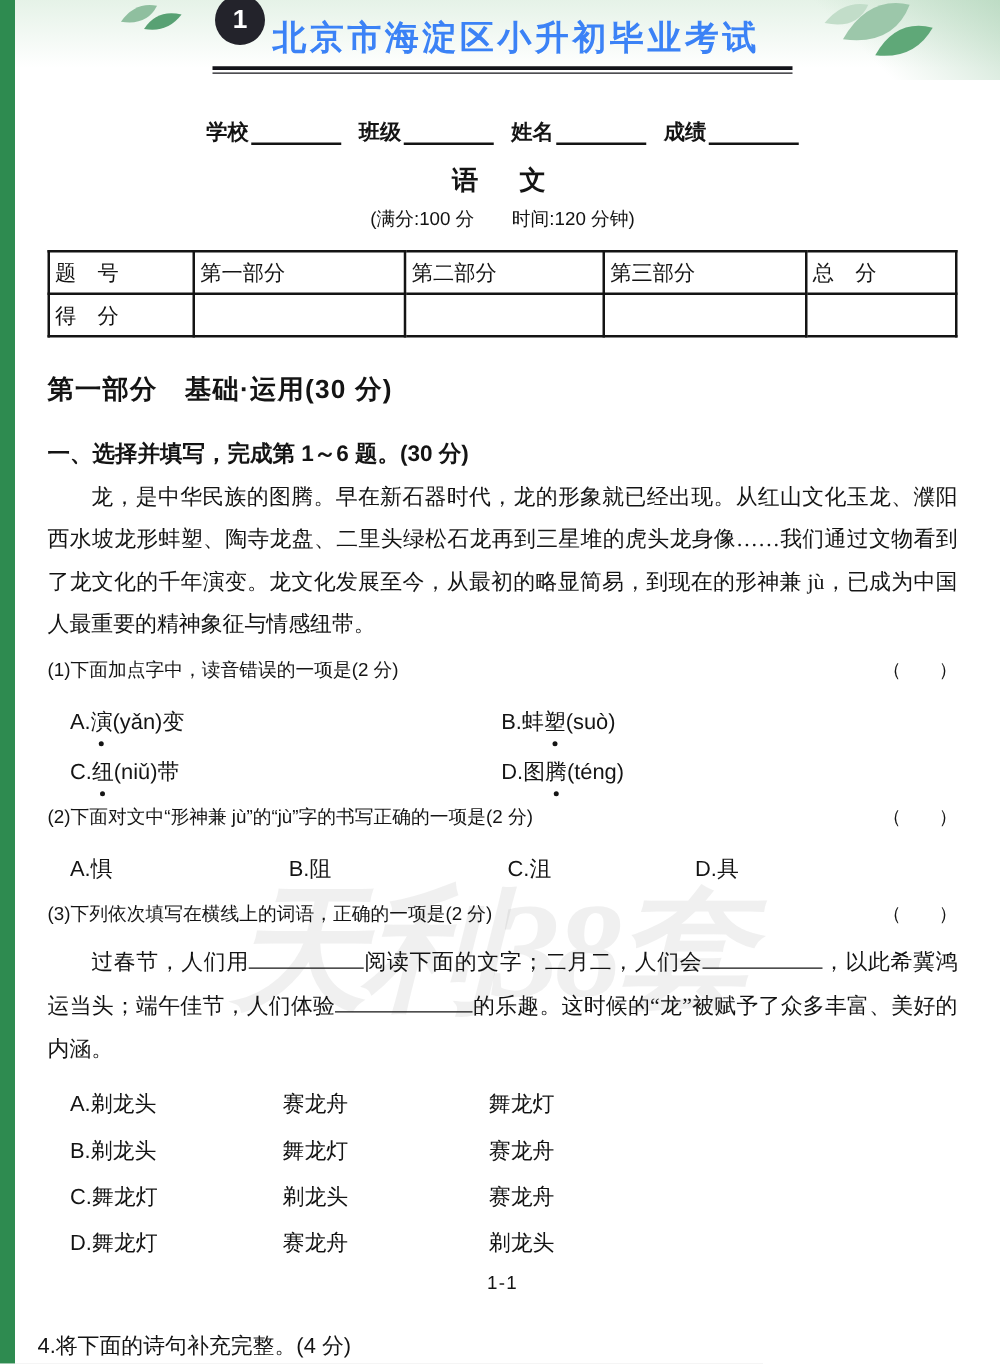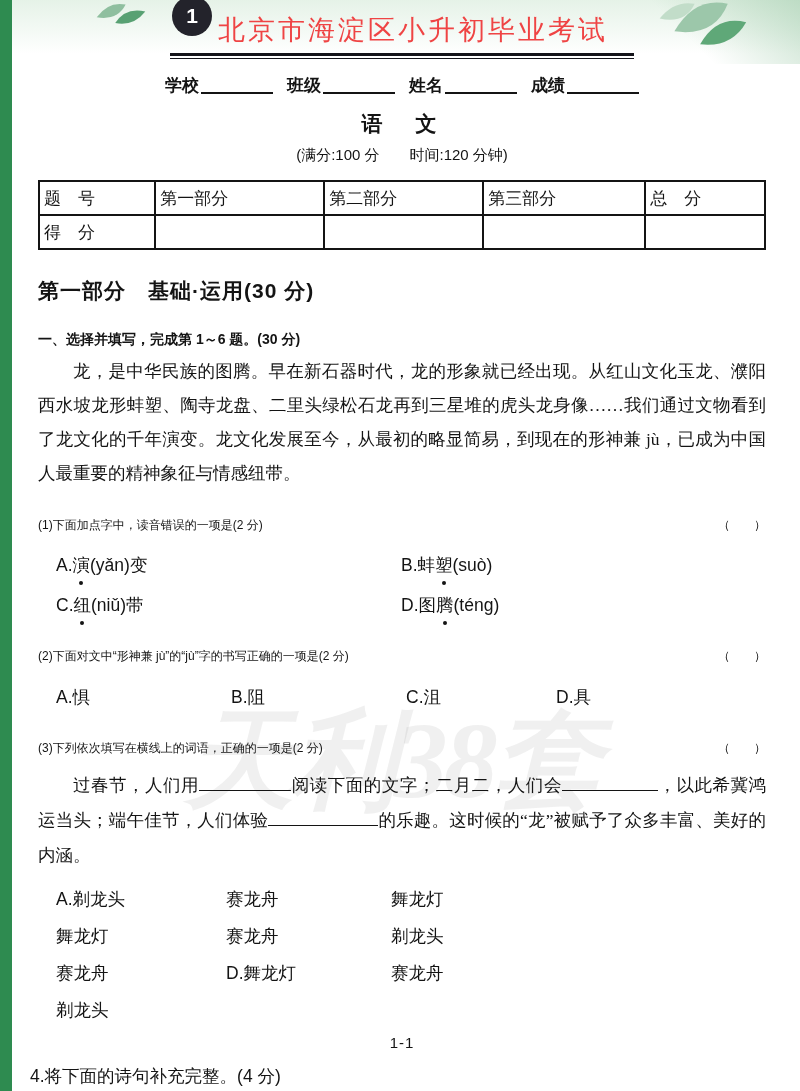--- a/index.html
+++ b/index.html
@@ -38,49 +38,49 @@
   .title-wrap::after {
     content:""; position:absolute; left:0; right:0; bottom:-6px;
     border-bottom:1px solid #14141a;
   }
   .badge {
     position:absolute; left:2px; top:-12px; width:40px; height:40px;
     border-radius:50%; background:#23232b; color:#fff;
     display:flex; align-items:center; justify-content:center;
     font-size:21px; font-weight:bold;
   }
-  .title { font-size:27px; font-weight:400; letter-spacing:3px; color:#ef4444; }
+  .title { font-size:27px; font-weight:700; letter-spacing:3px; color:#3b82f6; }
 
   
   .fields { display:flex; justify-content:center; gap:14px; margin-top:18px; font-size:17px; font-weight:bold; }
-  .field { display:flex; align-items:flex-start; }
+  .field { display:flex; align-items:center;margin-top:20px; }
   .field-blank { display:inline-block; width:72px; border-bottom:2px solid #141414; height:20px; margin-left:2px; }
 
   .subject { text-align:center; font-size:21px; font-weight:bold; letter-spacing:6px; margin-top:13px; }
   .exam-meta { text-align:center; font-size:15px; margin-top:8px; }
 
   
   table.score { width:100%; border-collapse:collapse; margin-top:15px; }
   table.score td {
     border:2px solid #141414; height:34px; text-align:left;
     font-size:17px; padding:0 4px;
   }
   .col-qn { width:16%; } .col-p1 { width:23.3%; } .col-p2 { width:21.9%;border-radius:10px; }
   .col-p3 { width:22.3%; } .col-tot { width:16.5%; }
 
   .part-heading { text-align:left; font-size:21px; font-weight:bold; margin-top:27px; letter-spacing:1px; }
-  .section-intro { font-size:14px; font-weight:bold; margin-top:26px; }
+  .section-intro { font-size:18px; font-weight:bold; margin-top:26px; }
   .q-stem { font-size:17.5px; margin-top:11px; }
 
   .passage {
     font-family:"Liberation Serif", serif;
     font-size:17.5px; line-height:34px; text-align:justify;
     text-indent:2em; margin-top:5px;
   }
-  .q-row { display:flex; justify-content:space-between; align-items:center; margin-top:19px; font-size:12px; line-height:32px; }
+  .q-row { display:flex; justify-content:space-between; align-items:center; margin-top:5px; font-size:15px; line-height:32px; }
   .bracket { white-space:nowrap; }
 
   .opts-2col {
     display:grid; grid-template-columns:345px auto; row-gap:8px;
     margin:8px 0 0 18px; font-size:17.5px; line-height:32px;
   }
   .dot-char { position:relative; display:inline-block; }
   .dot-char::after {
     content:""; position:absolute; left:50%; bottom:-4px; width:4px; height:4px;
     border-radius:50%; background:#141414; transform:translateX(-50%);
@@ -211,22 +211,24 @@
     <div class="q-row">
       <span>(3)下列依次填写在横线上的词语，正确的一项是(2 分)</span>
       <span class="bracket">（　　）</span>
     </div>
     <p class="passage3"><span>过春节，人们用</span><span class="blank b90"></span><span>阅读下面的文字；二月二，人们会</span><span class="blank b95"></span><span>，以此希冀鸿运当头；端午佳节，人们体验</span><span class="blank b110"></span><span>的乐趣。这时候的“龙”被赋予了众多丰富、美好的内涵。</span></p>
 
     <div class="opts-3col">
       <span>A.剃龙头</span>
       <span>赛龙舟</span>
       <span>舞龙灯</span>
+      <span>B.剃龙头</span>
       <span>舞龙灯</span>
       <span>赛龙舟</span>
+      <span>C.舞龙灯</span>
       <span>剃龙头</span>
       <span>赛龙舟</span>
       <span>D.舞龙灯</span>
       <span>赛龙舟</span>
       <span>剃龙头</span>
     </div>
 
     <div class="page-num">1-1</div>
   </div>
 

